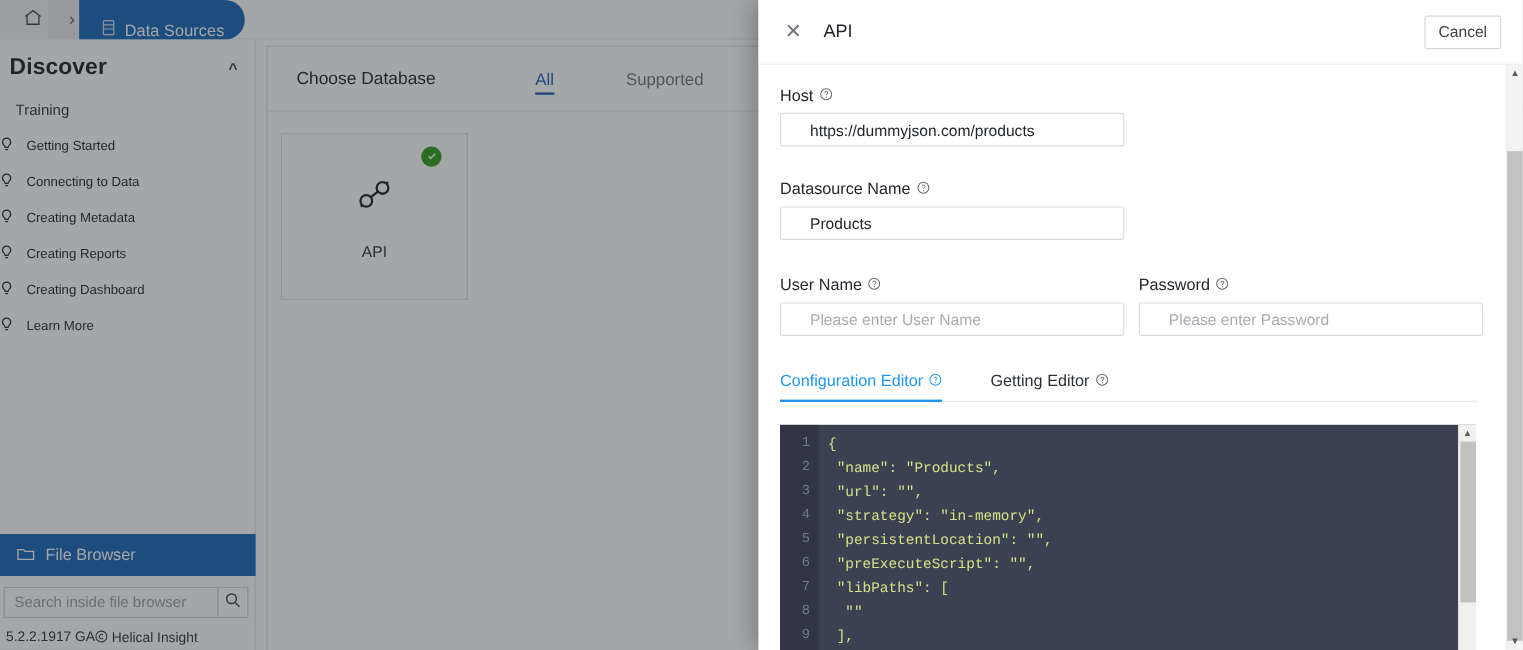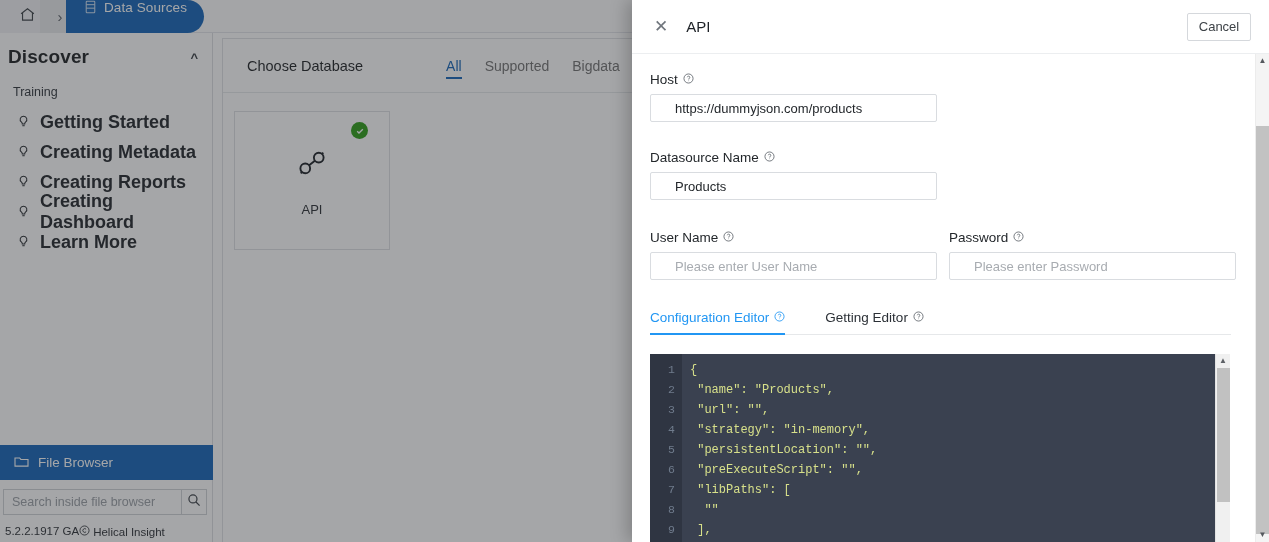--- a/index.html
+++ b/index.html
@@ -27,41 +27,41 @@
   }
   .crumb-sep {
     width: 40px; height: 33px; margin-left: -14px; background: #e9eaec;
     border-radius: 0 18px 18px 0;
     display: flex; align-items: center; justify-content: center;
     color: #5a6068; font-size: 15px;
   }
   .crumb-active {
     height: 33px; margin-left: -14px; padding: 0 17px 0 18px;
     background: #1565b8; border-radius: 0 18px 18px 0;
-    display: flex; align-items: flex-start; gap: 7px;
+    display: flex; align-items: flex-end; gap: 7px;
     color: #ffffff; font-size: 13.5px; letter-spacing: .1px;
   }
   .db-ico { display: block; }
 
   
   .sidebar {
     position: absolute; left: 0; top: 33px; width: 213px; height: 509px;
     background: #ffffff; border-right: 1px solid #dddfe2;
   }
   .discover-head {
     height: 48px; padding: 0 14px 0 8px;
     display: flex; align-items: center; justify-content: space-between; font-weight: bold;
   }
   .discover-title { font-size: 19px; color: #1e2124; letter-spacing: .1px; }
   .chev-up { color: #3b4046; font-size: 13px; line-height: 1; }
   .group-label { padding: 4px 0 8px 13px; font-size: 12.5px; color: #31363c; }
   .nav-item {
-    height: 30px; padding-left: 18px;
+    height: 30px; 
     display: flex; align-items: center; gap: 11px;
-    font-size: 18px; color: #23272b; cursor: pointer; font-weight: bold;
+    font-size: 11px; color: #23272b; cursor: pointer;
   }
   .bulb-ico { flex: 0 0 11px; }
   .file-browser {
     position: absolute; left: 0; top: 412px; width: 213px; height: 35px;
     background: #1565b8; color: #fff;
     display: flex; align-items: center; gap: 9px; padding-left: 14px;
     font-size: 13.5px;
   }
   .fb-search {
     position: absolute; left: 3px; top: 456px; width: 204px; height: 26px;
@@ -87,21 +87,21 @@
   .main { position: absolute; left: 214px; top: 33px; right: 0; bottom: 0; background: #fff; }
   .panel-card {
     position: absolute; left: 8px; top: 5px; right: 0; bottom: 0;
     border: 1px solid #e0e2e5; border-right: 0; border-bottom: 0; background: #fff;
   }
   .panel-head {
     height: 54px; border-bottom: 1px solid #e6e8ea;
     display: flex; align-items: center; padding-left: 24px; gap: 0;
   }
   .choose-db { font-size: 14.5px; color: #1e2124; }
-  .tabs { display: flex; align-items: center; gap: 23px; margin-left: 83px; height: 54px; }
+  .tabs { display: flex; align-items: center; gap: 60px; margin-left: 83px; height: 54px; }
   .tab {
     font-size: 14px; color: #737373; height: 54px;
     display: flex; align-items: center; position: relative; cursor: pointer;
   }
   .tab.active { color: #1565b8; }
   .tab.active::after {
     content: ""; position: absolute; left: 0; right: 0; bottom: 14px;
     height: 2px; background: #1565b8;
   }
   .card-grid { padding: 18px 0 0 11px; }
@@ -244,20 +244,29 @@
       <div class="group-label">Training</div>
 
       <div class="nav-item">
         <span class="bulb-ico">
           <svg width="11" height="13" viewBox="0 0 12 14" fill="none" stroke="#23272b" stroke-width="1.1">
             <path d="M6 1.2a3.6 3.6 0 0 0-2.2 6.5c.5.4.8 1 .8 1.6v.3h2.8v-.3c0-.6.3-1.2.8-1.6A3.6 3.6 0 0 0 6 1.2z"></path>
             <line x1="4.7" y1="11.6" x2="7.3" y2="11.6"></line>
           </svg>
         </span>
         <span>Getting Started</span>
+      </div>
+      <div class="nav-item">
+        <span class="bulb-ico">
+          <svg width="11" height="13" viewBox="0 0 12 14" fill="none" stroke="#23272b" stroke-width="1.1">
+            <path d="M6 1.2a3.6 3.6 0 0 0-2.2 6.5c.5.4.8 1 .8 1.6v.3h2.8v-.3c0-.6.3-1.2.8-1.6A3.6 3.6 0 0 0 6 1.2z"></path>
+            <line x1="4.7" y1="11.6" x2="7.3" y2="11.6"></line>
+          </svg>
+        </span>
+        <span>Connecting to Data</span>
       </div>
       <div class="nav-item">
         <span class="bulb-ico">
           <svg width="11" height="13" viewBox="0 0 12 14" fill="none" stroke="#23272b" stroke-width="1.1">
             <path d="M6 1.2a3.6 3.6 0 0 0-2.2 6.5c.5.4.8 1 .8 1.6v.3h2.8v-.3c0-.6.3-1.2.8-1.6A3.6 3.6 0 0 0 6 1.2z"></path>
             <line x1="4.7" y1="11.6" x2="7.3" y2="11.6"></line>
           </svg>
         </span>
         <span>Creating Metadata</span>
       </div>

